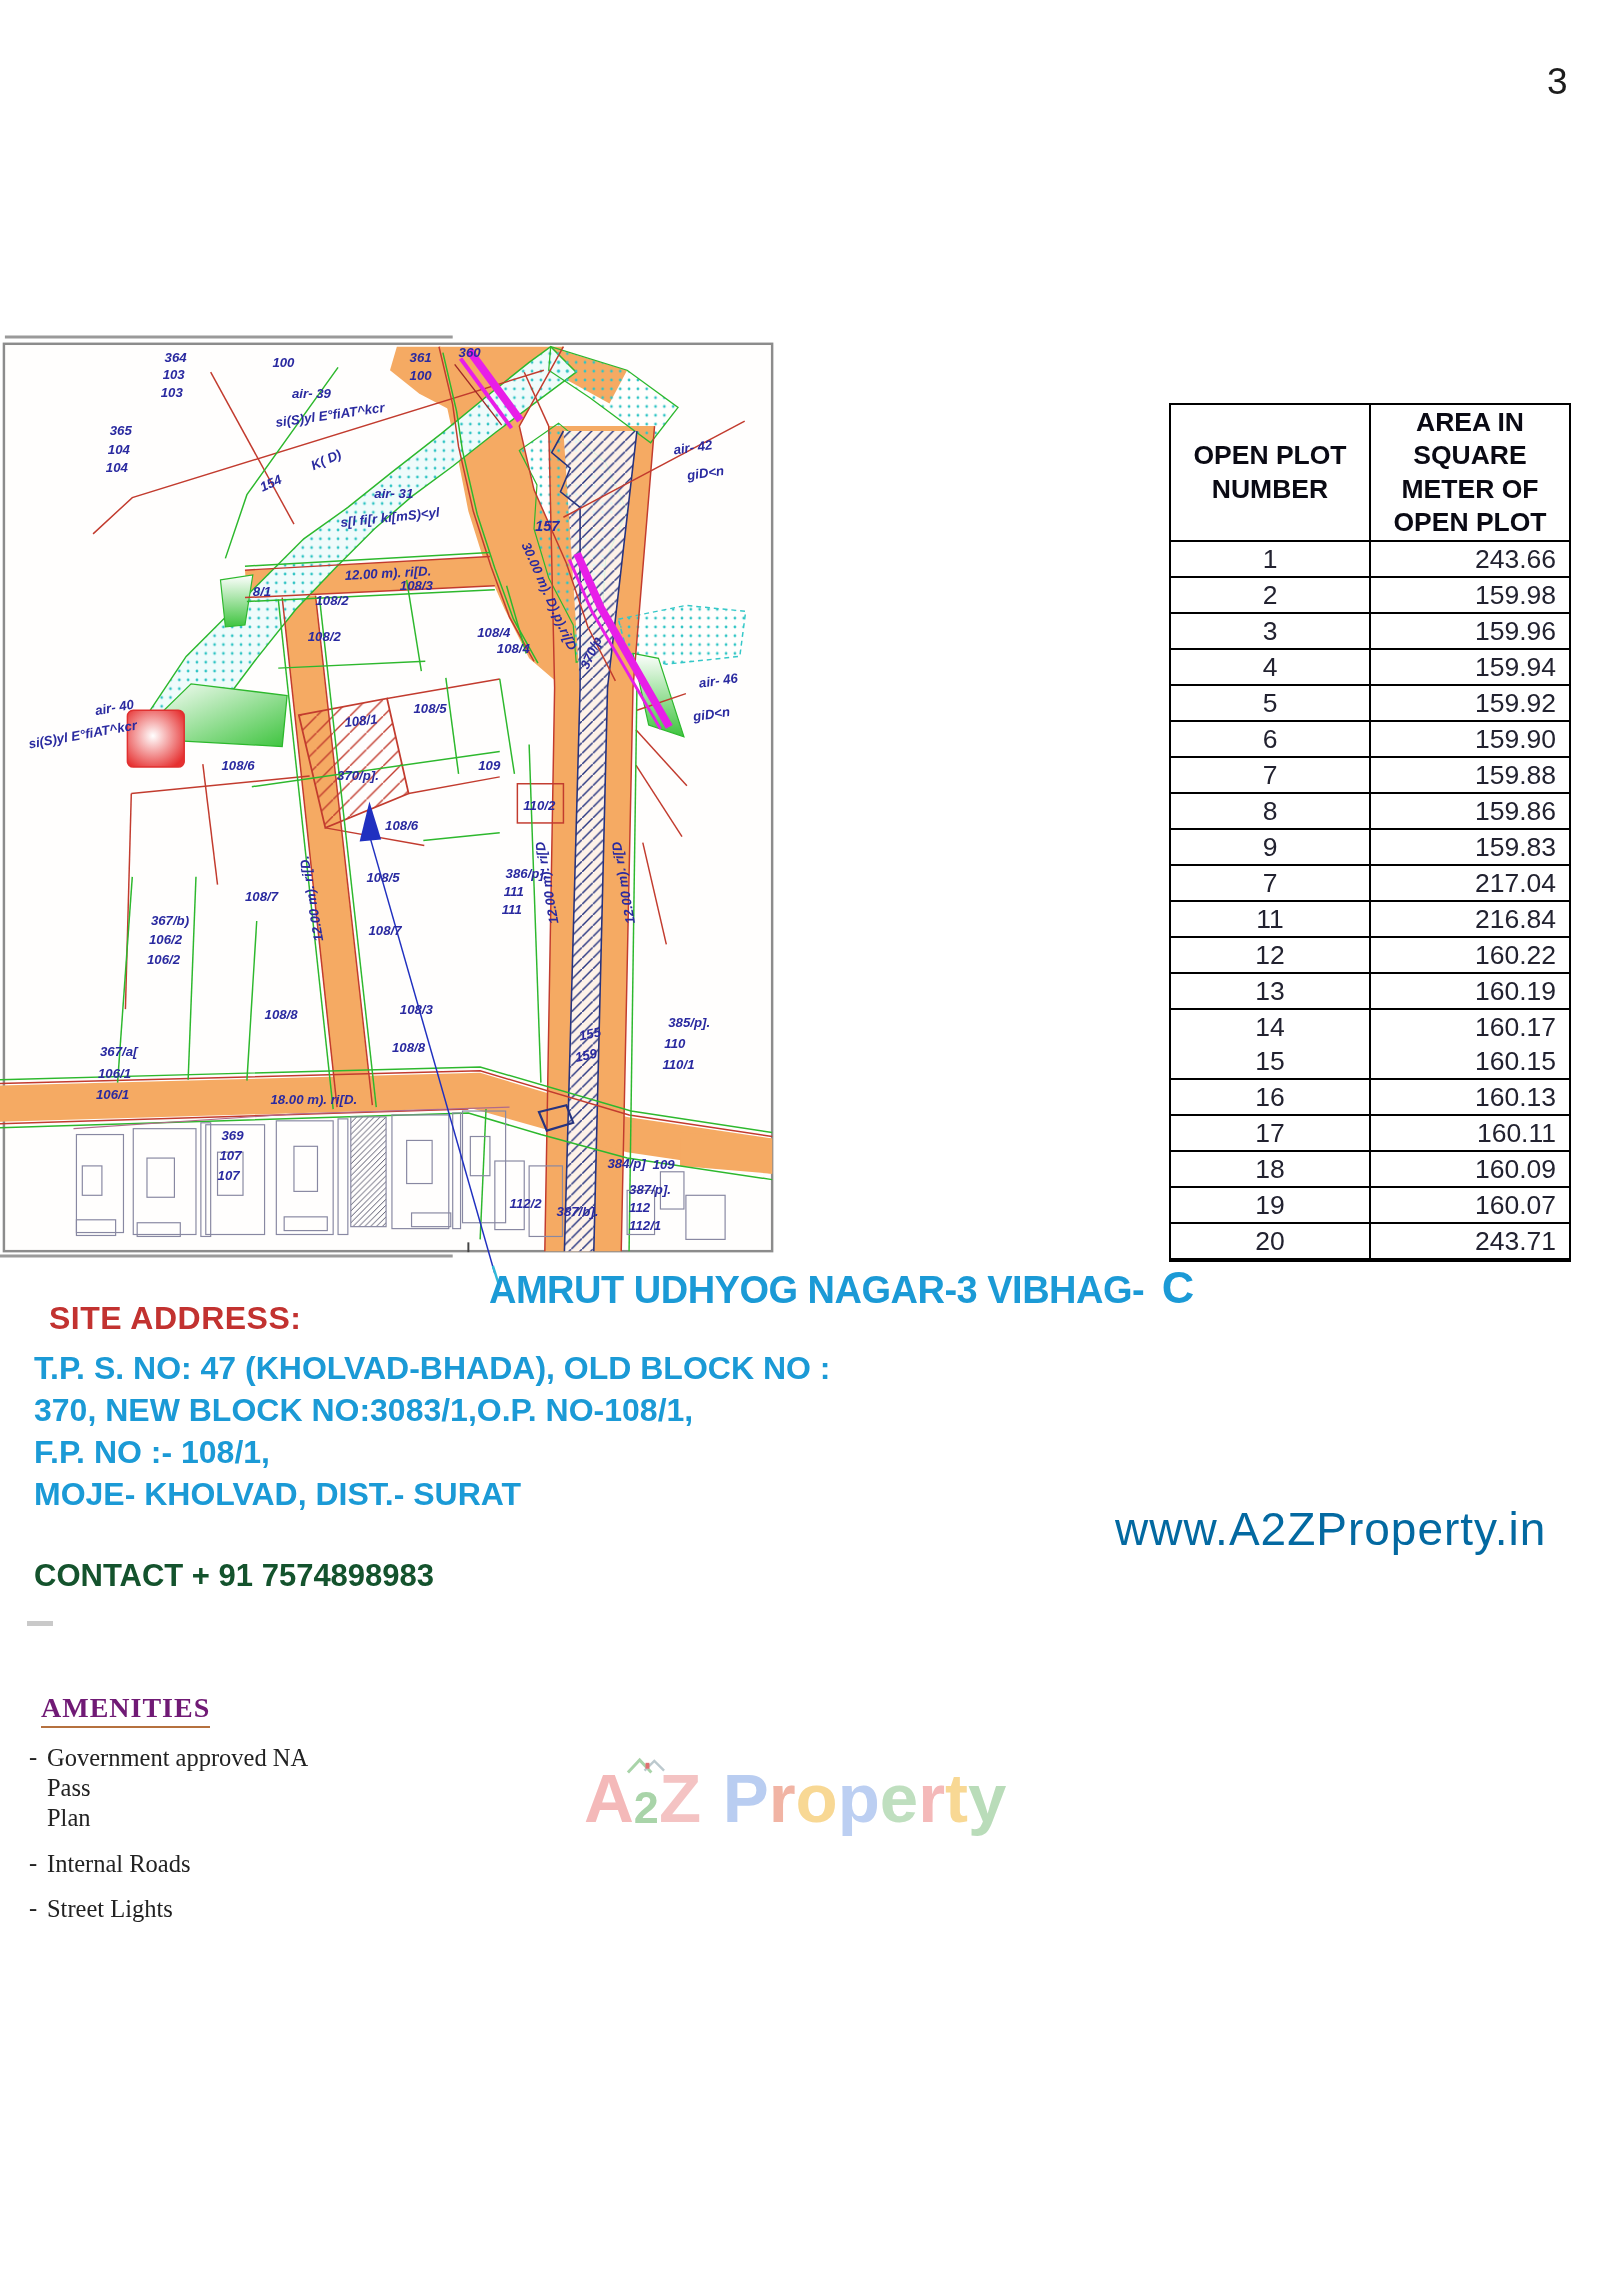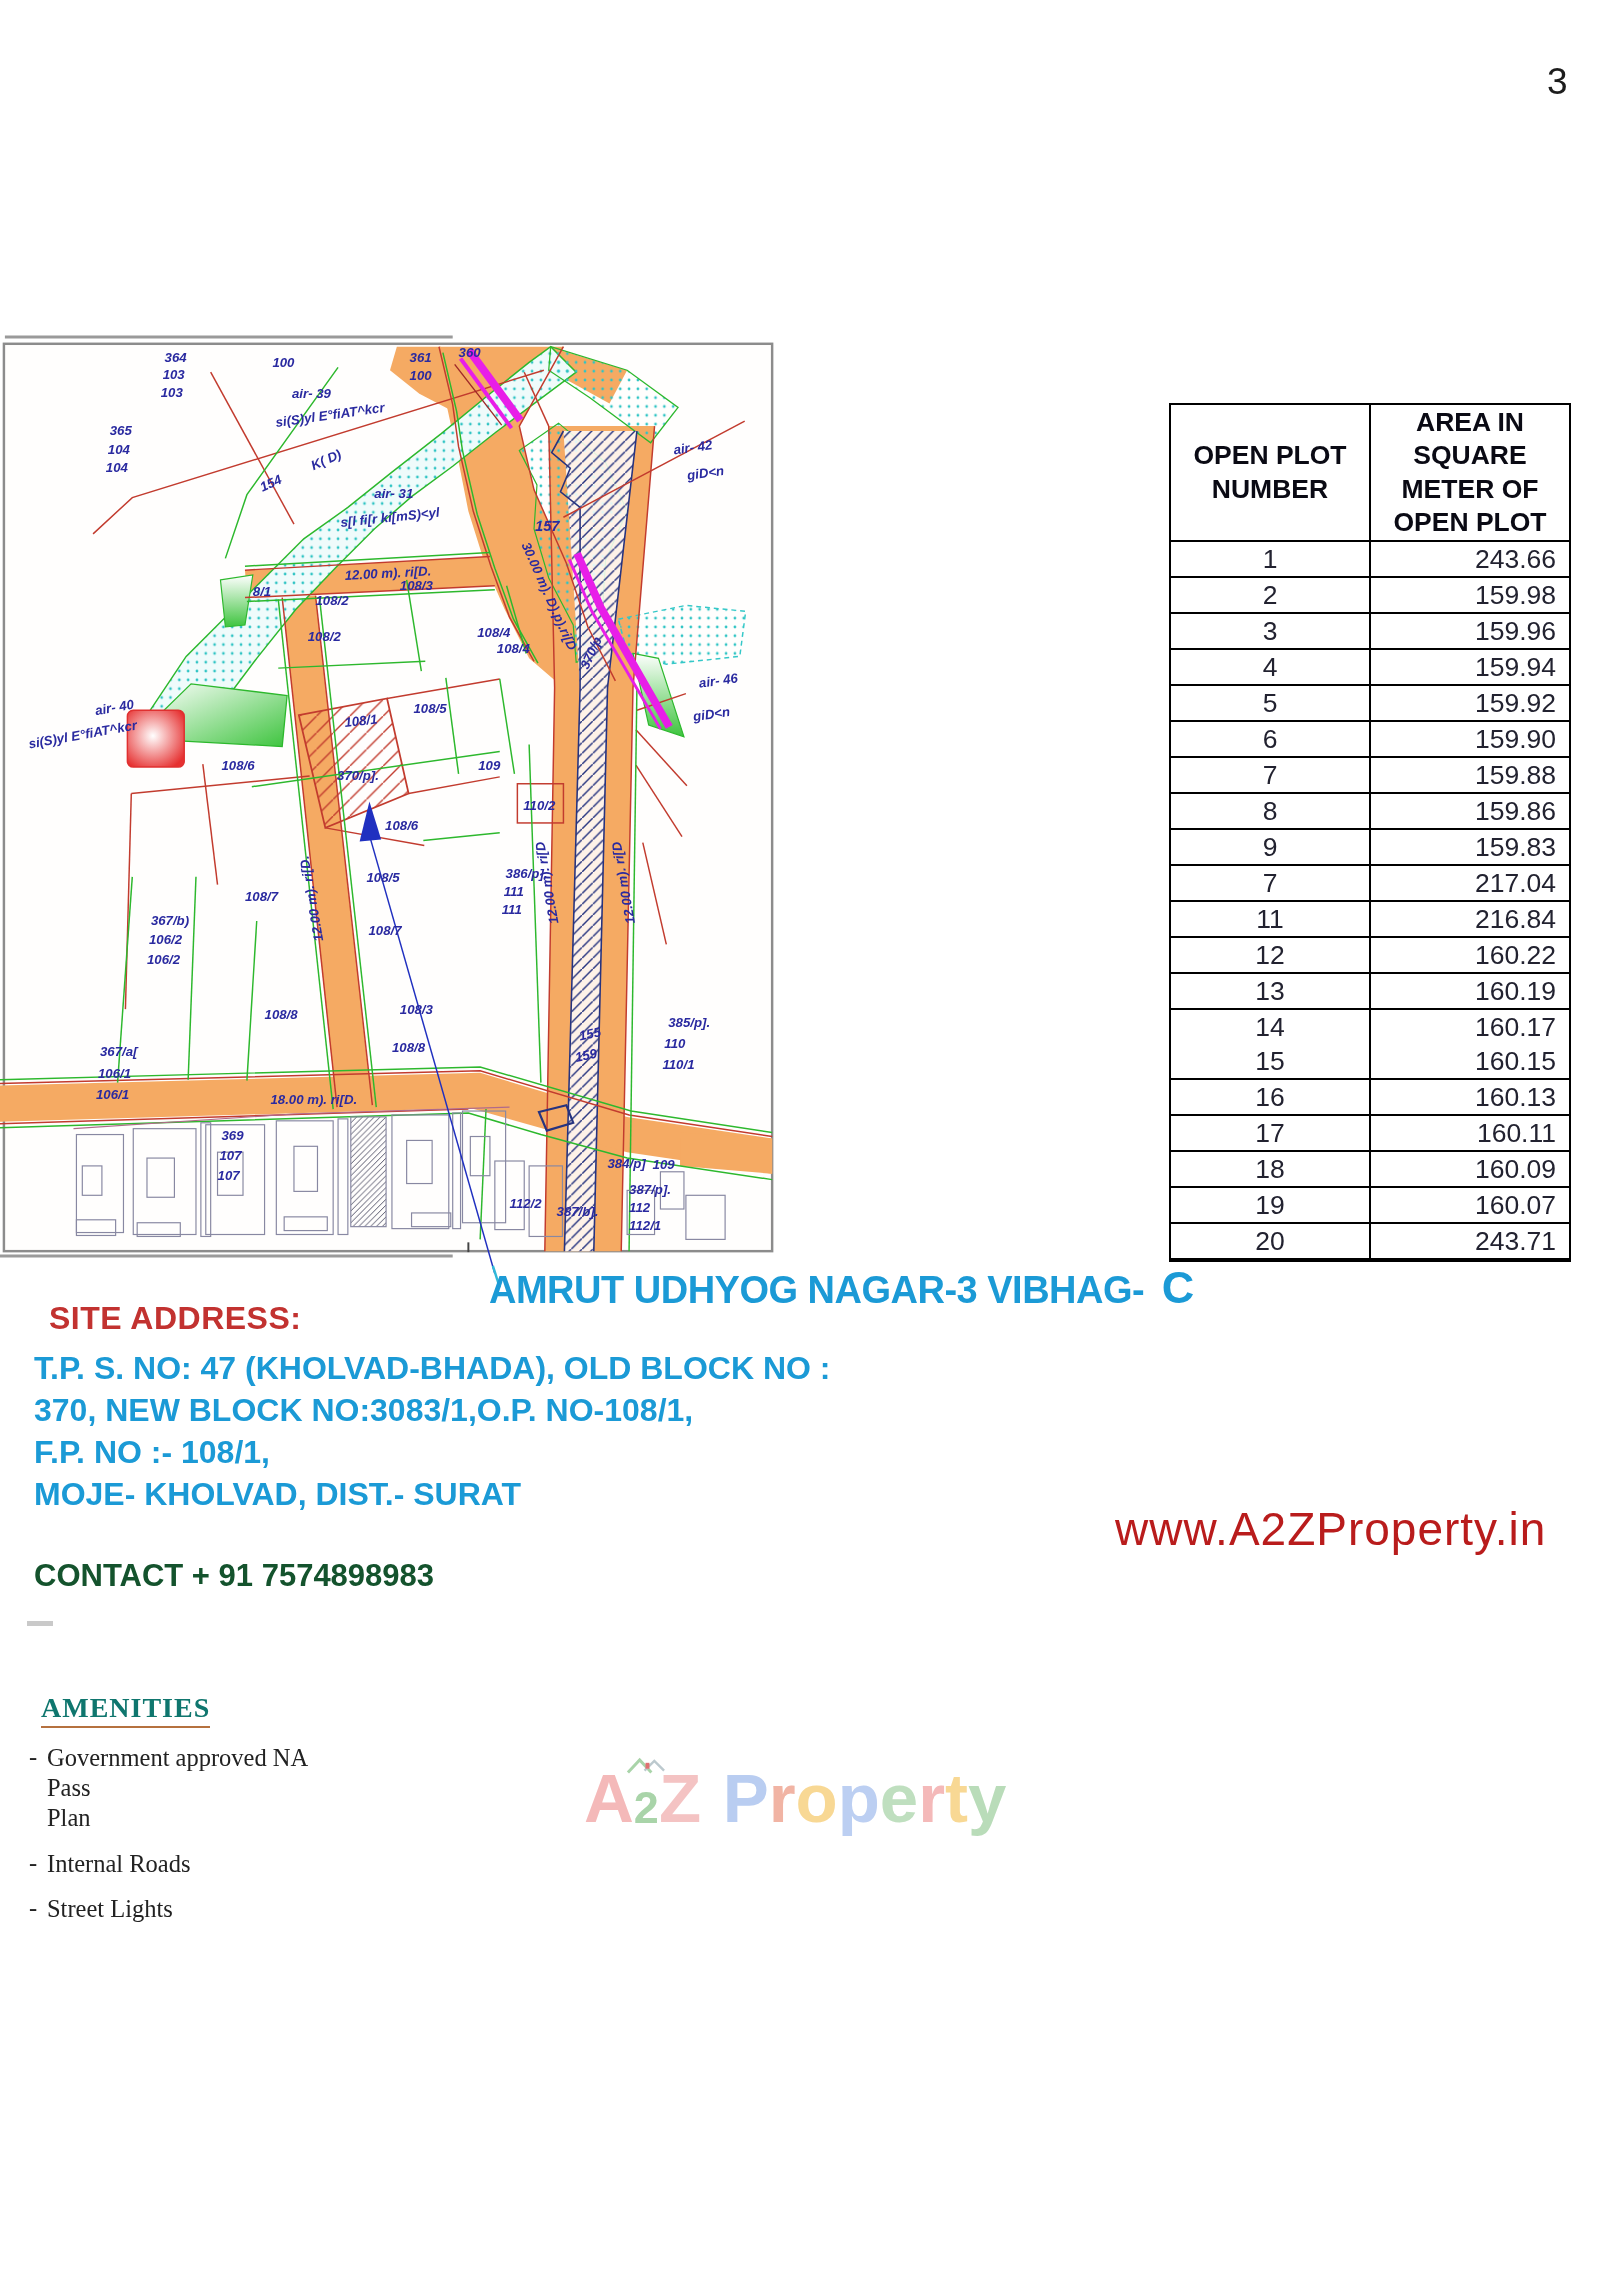--- a/index.html
+++ b/index.html
@@ -24,24 +24,24 @@
   .plot-table tr.merged td{border-bottom:none;}
   
   .title-row{left:489px;top:1262px;color:#1b9ad6;font-weight:bold;font-size:38px;letter-spacing:-0.5px;white-space:nowrap;}
   .title-suffix{font-size:45px;margin-left:17.6px;}
   
   .site-label{left:49px;top:1300px;color:#c23230;font-weight:bold;font-size:32px;letter-spacing:0.5px;}
   .addr-block{left:34px;top:1347px;color:#1b9ad6;font-weight:bold;font-size:32px;line-height:42px;white-space:pre-line;}
   .contact{left:34px;top:1558px;color:#14532d;font-weight:bold;font-size:31px;}
   .smudge{left:27.4px;top:1621px;width:25.5px;height:4.9px;background:#c9c9c9;}
   
-  .url-wm{left:1115px;top:1502px;font-size:46px;color:#b91c1c;letter-spacing:1px;white-space:nowrap;}
+  .url-wm{left:1115px;top:1502px;font-size:46px;color:#0369a1;letter-spacing:1px;white-space:nowrap;}
   
   .amen-head{left:41px;top:1692px;font-family:"Liberation Serif",serif;font-weight:bold;font-size:28px;
-             color:#0f766e;letter-spacing:1px;border-bottom:2.9px solid #b5713f;padding-bottom:2px;}
+             color:#701a75;letter-spacing:1px;border-bottom:2.9px solid #b5713f;padding-bottom:2px;}
   .amen-list{left:29px;top:1743px;width:294px;font-family:"Liberation Serif",serif;font-size:24.5px;color:#222;}
   .amen-item{display:flex;margin-bottom:15.7px;}
   .amen-item .dash{margin-right:9.8px;}
   .amen-item .txt{white-space:pre-line;line-height:30px;}
   
   .brand{left:584px;top:1764px;display:flex;align-items:flex-end;font-weight:bold;font-size:69px;line-height:69px;}
   .brand span{display:inline-block;}
   .brand .small2{font-size:45px;line-height:51px;position:relative;}
   .brand .gap{width:21.6px;}
   .house-ico{position:absolute;left:625px;top:1753px;}

